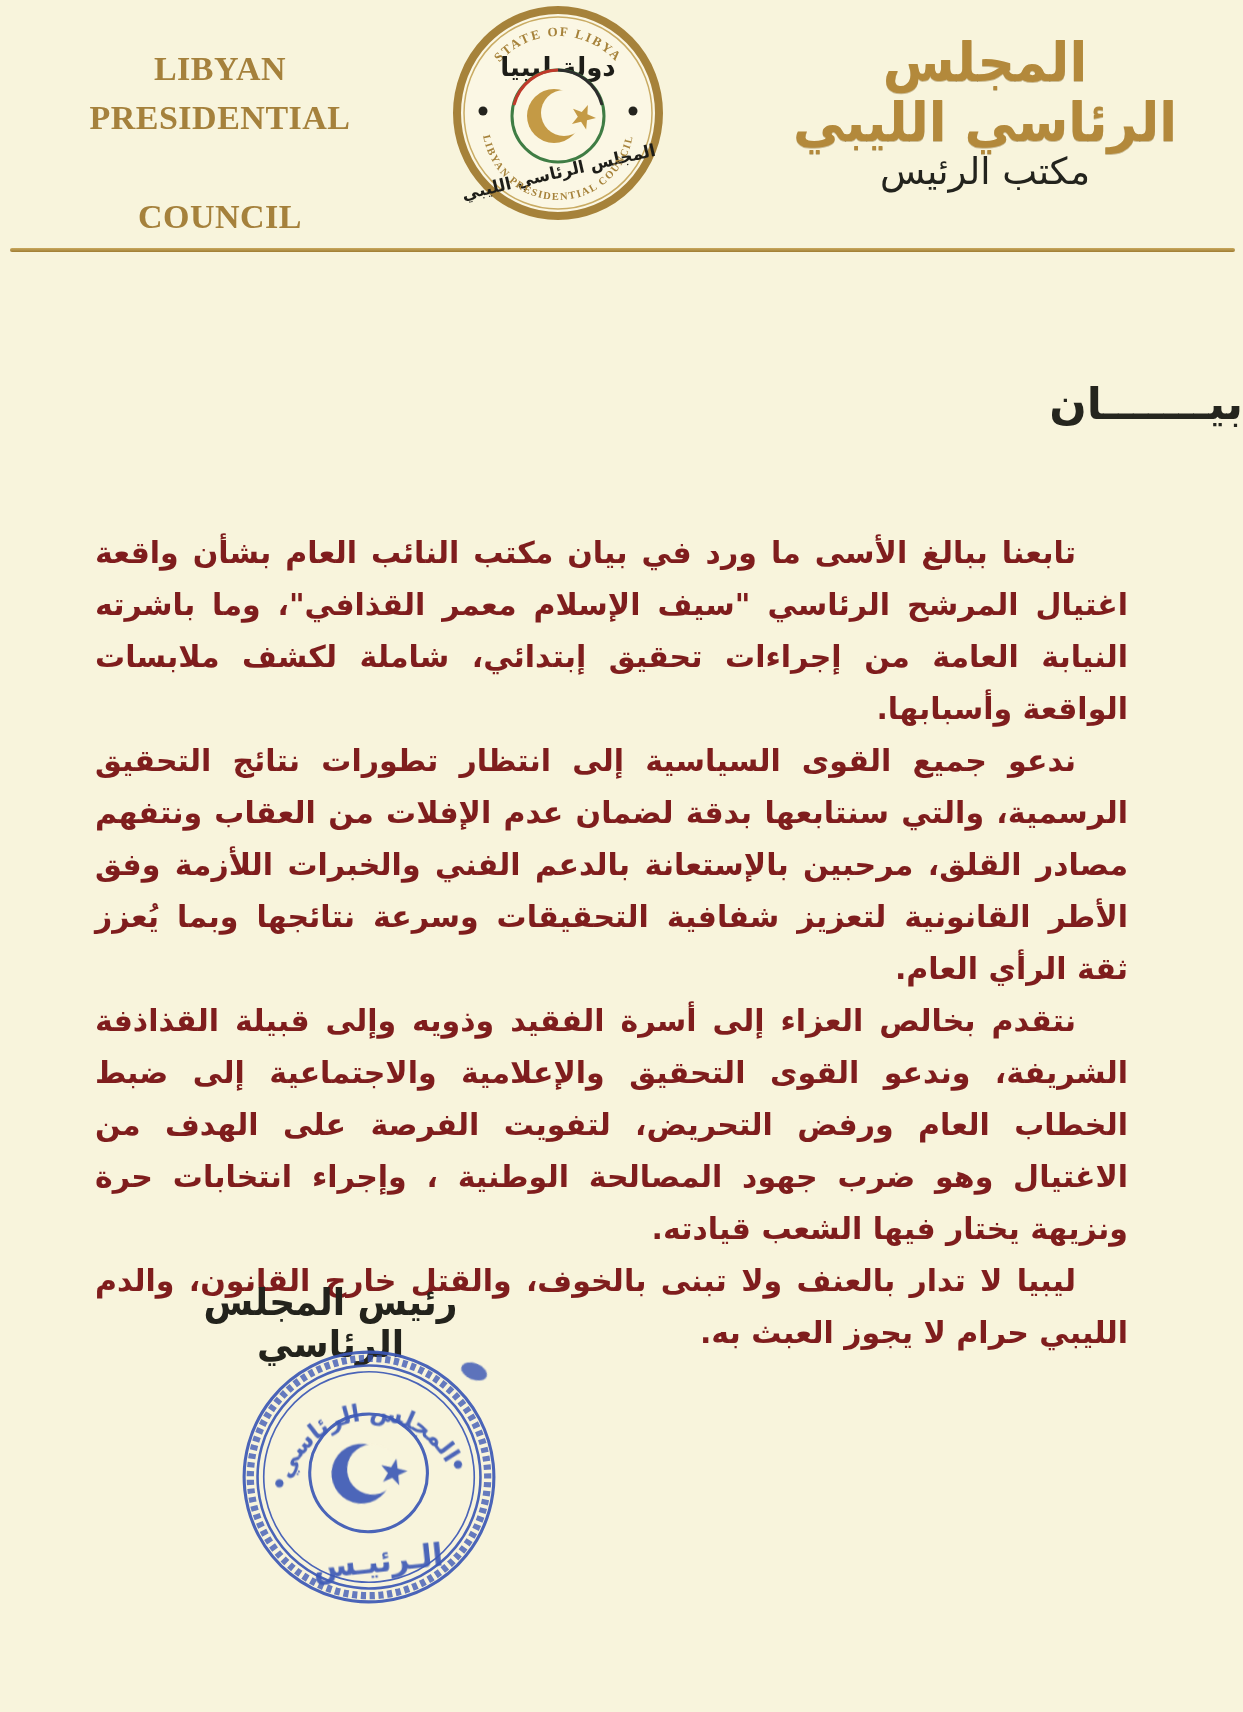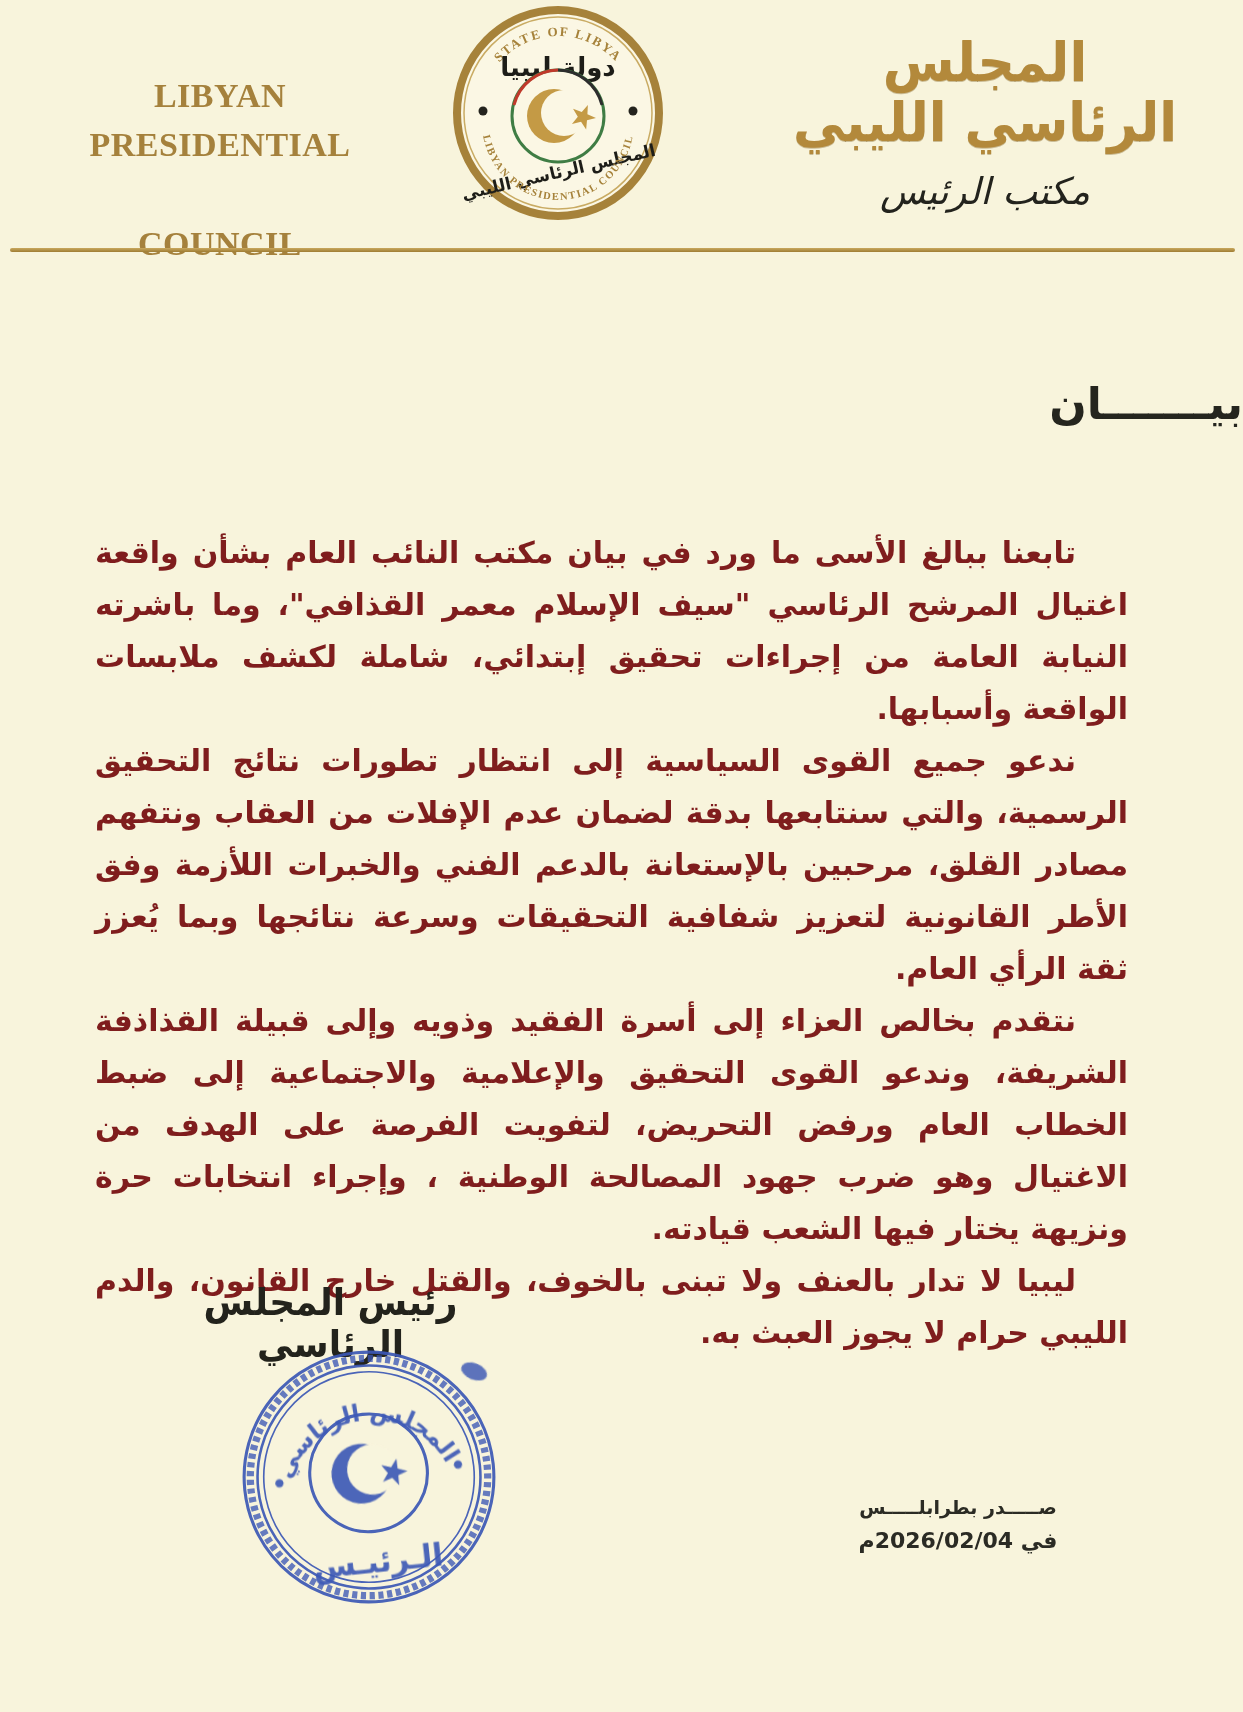--- a/index.html
+++ b/index.html
@@ -16,43 +16,41 @@
     position:absolute;left:52px;top:44px;width:336px;
     text-align:center;
   }
   .hdr-left .en-title{
     font-family:"Liberation Serif","DejaVu Serif",serif;
     font-weight:bold;
     font-size:34px;line-height:1.45;
     color:#a5813c;
     letter-spacing:.5px;
     white-space:pre-line;
-    margin-top:27px;
   }
   .hdr-left .en-subtitle{
     margin-top:22px;
     font-family:"DejaVu Sans",sans-serif;
     font-size:33px;color:#33332b;font-weight:500;
     white-space:nowrap;
   }
   .seal{position:absolute;left:452px;top:6px;width:212px;height:214px;}
   .hdr-right{
     position:absolute;right:48px;top:36px;width:420px;text-align:center;direction:rtl;
   }
   .hdr-right .ar-callig{
     font-size:52px;font-weight:bold;line-height:1.1;
     color:#b3893b;
     text-shadow:0 1px 0 rgba(120,85,20,.35);
     font-family:"DejaVu Sans",sans-serif;
     transform:scaleY(1.05);
   }
   .hdr-right .ar-sub{
-    margin-top:20px;font-size:37px;color:#23231d;letter-spacing:1px;
+    font-size:37px;color:#23231d;letter-spacing:1px;
     font-family:"DejaVu Sans",sans-serif;
-    font-style:italic;
   }
   .gold-rule{
     position:absolute;left:10px;right:8px;top:248px;height:4px;
     background:linear-gradient(#c9a85e,#9f7c33);
     border-radius:2px;
   }
   
   .doc-title{
     position:absolute;left:0;top:378px;width:1243px;
     text-align:right;margin:0;
@@ -169,18 +167,14 @@
         <circle cx="129" cy="118" r="24.5" fill="#f8f4dc"></circle>
         <path d="M0,-13 L3.06,-4.21 L12.36,-4.02 L4.95,1.61 L7.64,10.52 L0,5.2 L-7.64,10.52 L-4.95,1.61 L-12.36,-4.02 L-3.06,-4.21 Z" transform="translate(149,123) rotate(18) scale(1.05)"></path>
         <circle cx="38" cy="122" r="4"></circle>
         <circle cx="212" cy="122" r="4"></circle>
         <text x="125" y="218" text-anchor="middle" font-size="30" font-weight="bold" font-family="DejaVu Sans, sans-serif">الـرئيـس</text>
         <ellipse cx="237" cy="34" rx="13" ry="8" transform="rotate(28 237 34)" opacity="0.9"></ellipse>
       </g>
     </svg>
   </div>
 
-  <div class="issue-block">
-    <div class="issue-place">صـــــدر بطرابلـــــس</div>
-    <div class="issue-date">في 2026/02/04م</div>
-  </div>
 
 </div>
 
 </body></html>

